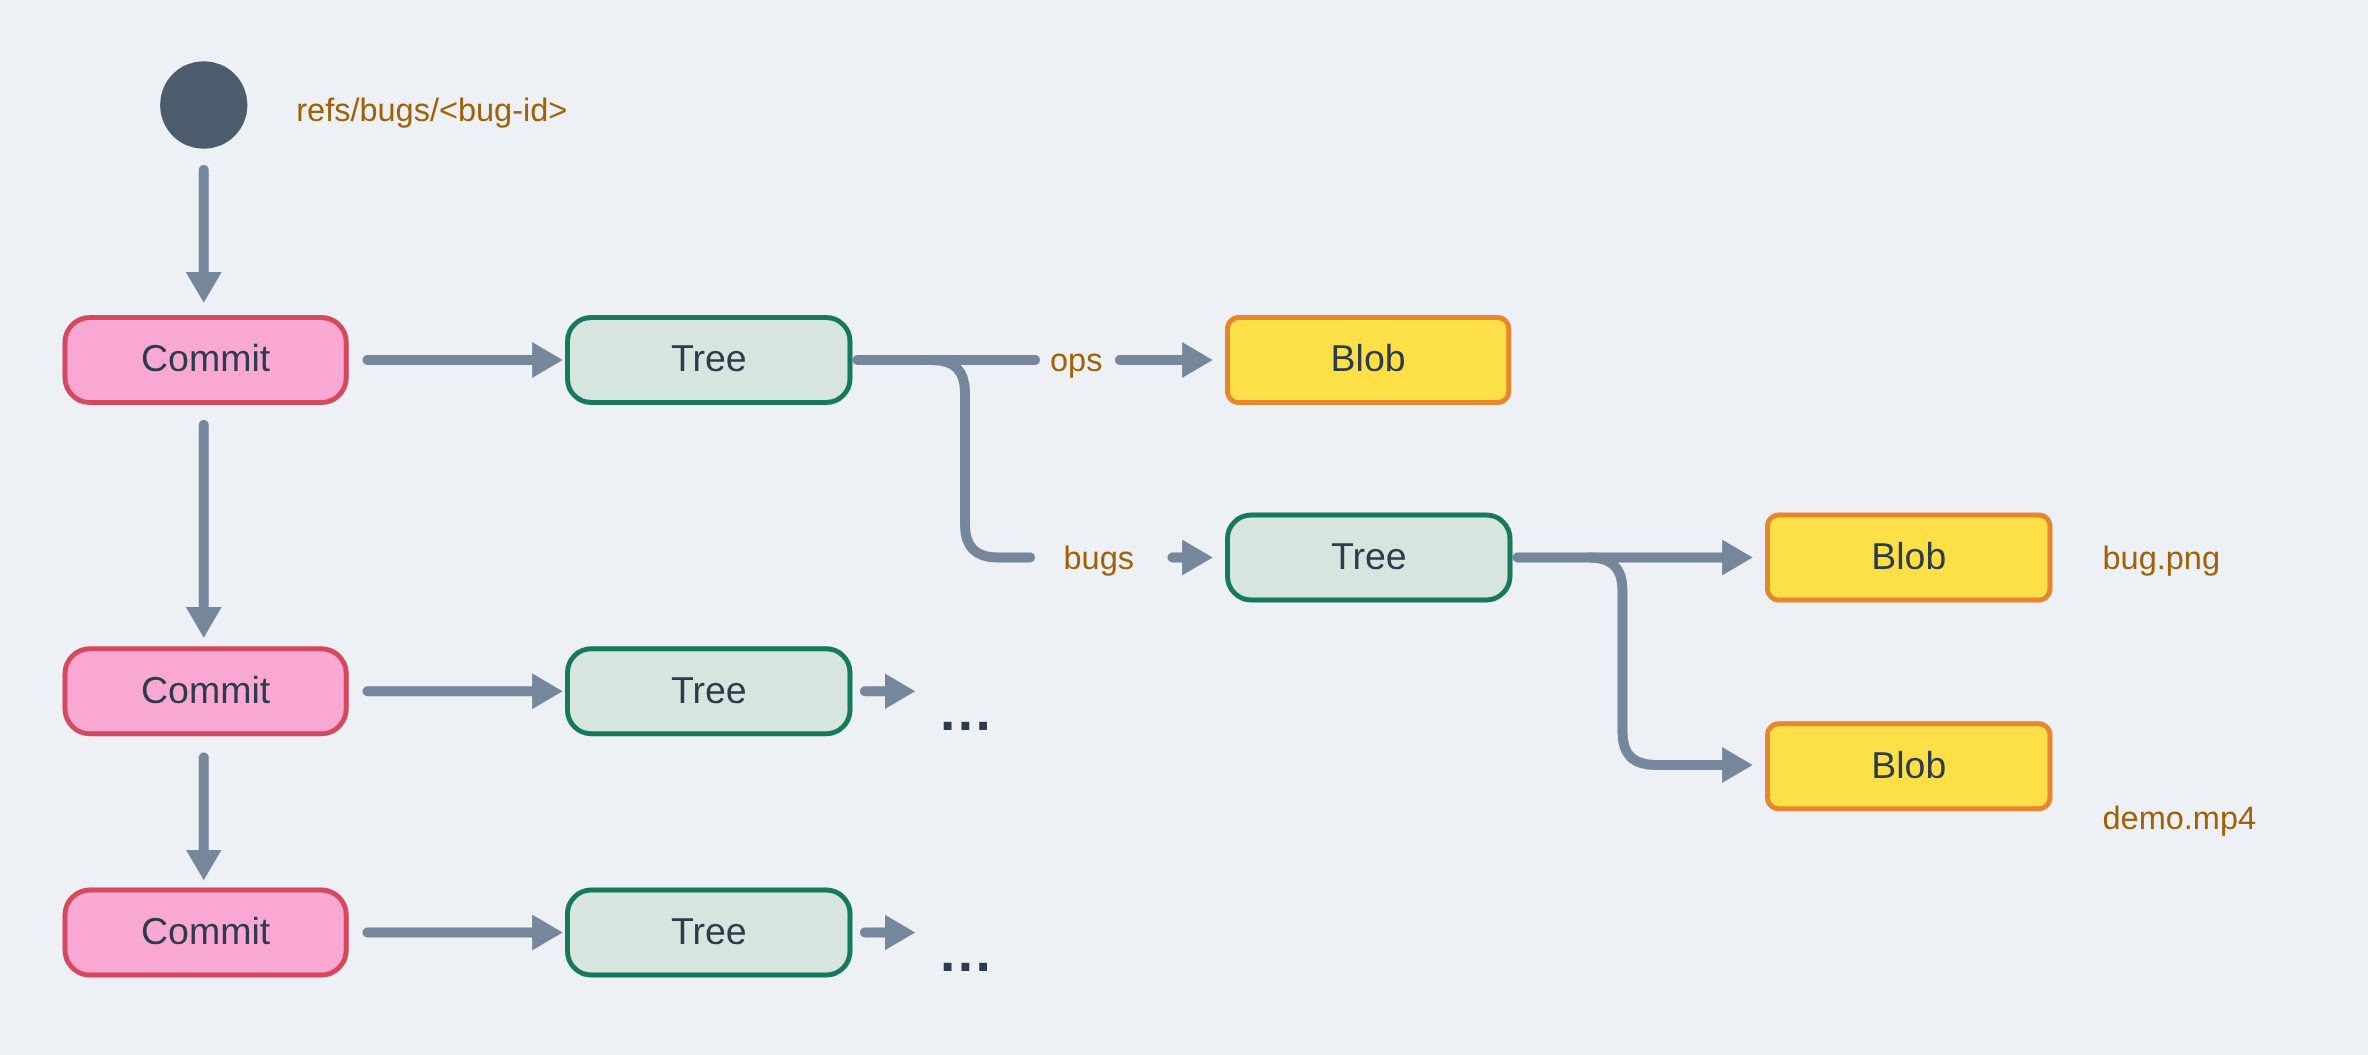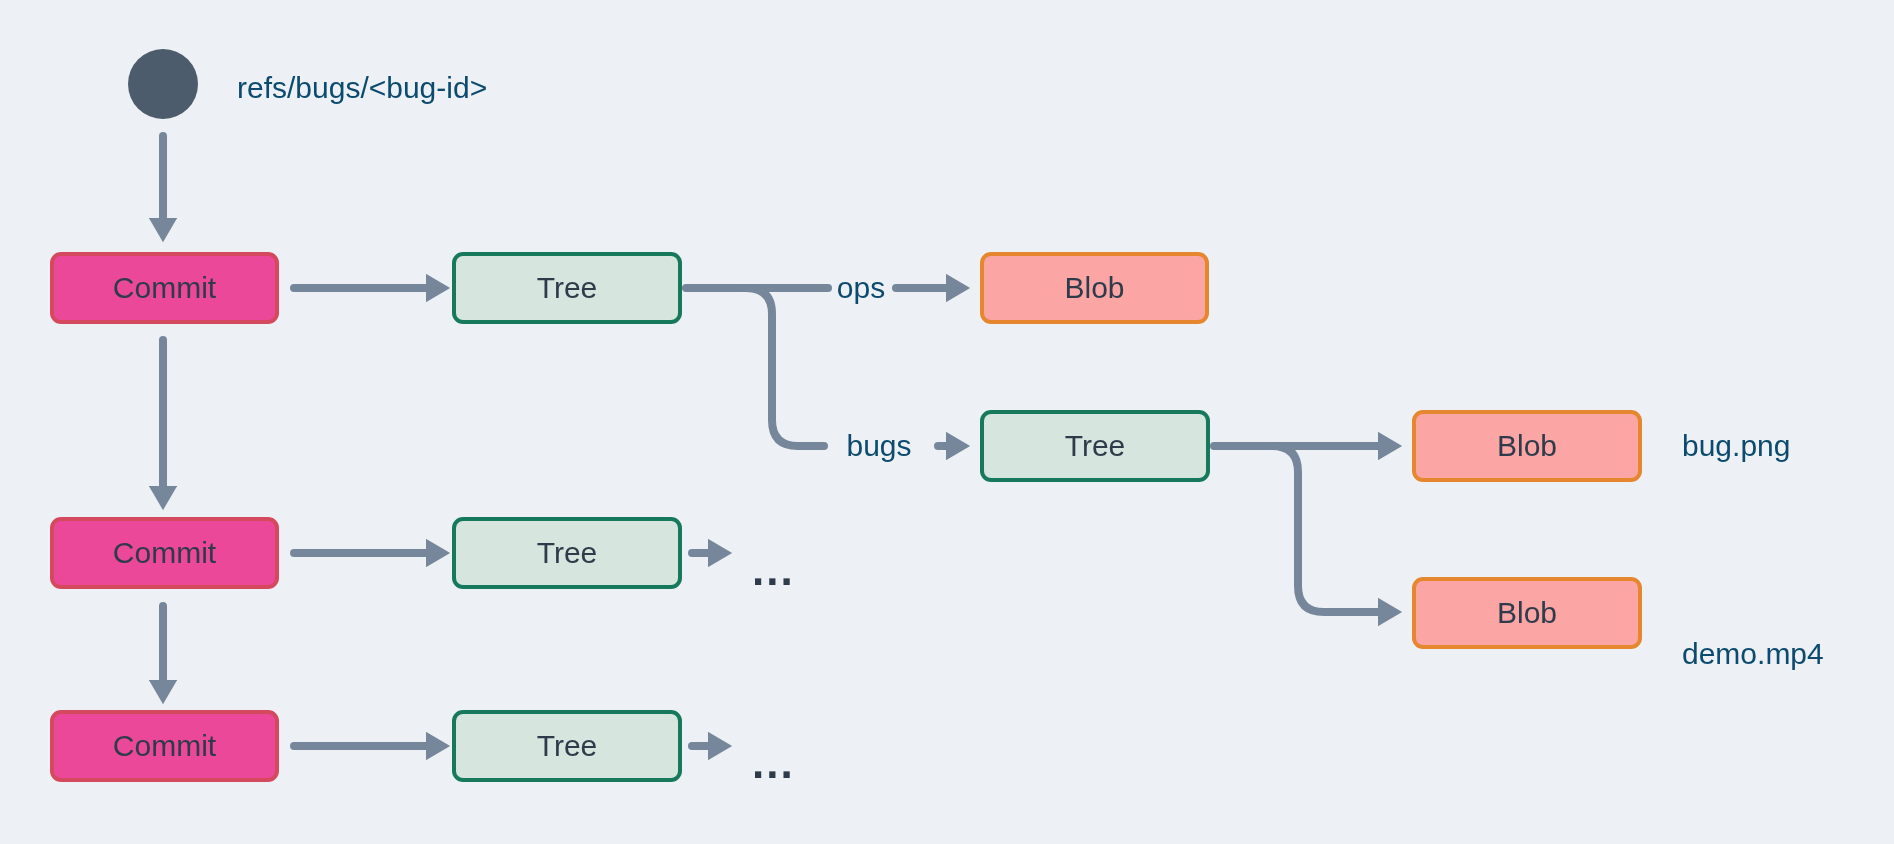--- a/index.html
+++ b/index.html
@@ -19,37 +19,37 @@
     box-sizing: border-box;
     height: 72px;
     border: 4px solid;
     border-radius: 11px;
     display: flex;
     align-items: center;
     justify-content: center;
     font-size: 30px;
     color: #2d3b4b;
   }
-  .commit { background: #ec4899; border-color: #d5495e; }
-  .tree   { background: #d6e6de; border-color: #17795c; }
-  .blob   { background: #fca5a5; border-color: #e6862f; }
+  .commit { background: #f9a8d4; border-color: #d5495e; border-radius: 22px; }
+  .tree   { background: #d6e6de; border-color: #17795c; border-radius: 21px; }
+  .blob   { background: #fde047; border-color: #e6862f; }
   .ref-circle {
     position: absolute;
     left: 128px; top: 49px;
     width: 70px; height: 70px;
     border-radius: 50%;
     background: #4c5c6d;
   }
   .lbl {
     position: absolute;
     height: 36px;
     display: flex;
     align-items: center;
-    font-size: 30px;
-    color: #0c4a6e;
+    font-size: 26px;
+    color: #a16207;
     white-space: nowrap;
   }
   .lbl.centered { justify-content: center; }
   .dots {
     position: absolute;
     font-size: 44px;
     font-weight: 700;
     letter-spacing: 2px;
     color: #2d3b4b;
     line-height: 1;

